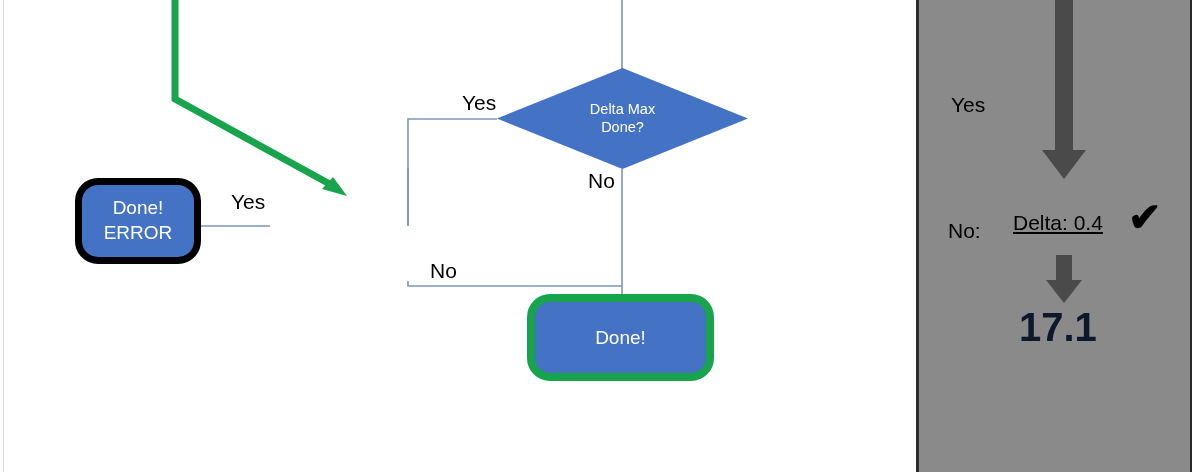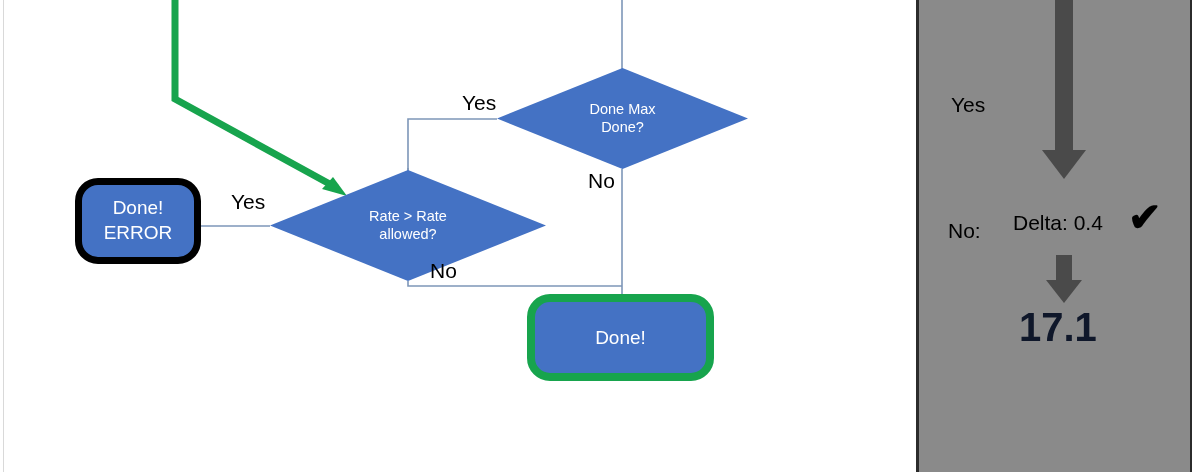--- a/index.html
+++ b/index.html
@@ -55,21 +55,21 @@
     background:#8a8a8a;
     border-left:3px solid #2b2b2b;
     border-right:2px solid #2b2b2b;
     box-sizing:border-box;
   }
   .panel-right-fill{position:absolute;left:1192px;top:0;width:10px;height:472px;background:#ffffff;}
 
   .panel-text{position:absolute;color:#000000;font-size:21px;line-height:1;white-space:nowrap;}
   #panel-yes{left:951px;top:94px;}
   #panel-no{left:948px;top:220px;}
-  #panel-delta{left:1013px;top:212px;}
+  #panel-delta{left:1013px;top:212px;text-decoration:underline;}
   #panel-check{left:1128px;top:197px;font-size:40px;line-height:1;font-weight:600;}
   #panel-value{
     left:1019px;top:307px;font-size:40px;font-weight:bold;color:#0f172a;line-height:1;
   }
   .panel-svg{position:absolute;left:916px;top:0;width:286px;height:472px;}
 </style>
 </head>
 <body>
 
 <div id="stage">
@@ -90,31 +90,25 @@
       <polyline points="408,281 408,286 622,286" fill="none" stroke="#7D96B8" stroke-width="1.6"></polyline>
 
       <line x1="270" y1="226" x2="200" y2="226" stroke="#7D96B8" stroke-width="1.6"></line>
 
       <polyline points="175,-5 175,99 337,188" fill="none" stroke="#17A44D" stroke-width="7" stroke-linejoin="miter"></polyline>
       <polygon points="347,196 322,189 333,177" fill="#17A44D"></polygon>
     </svg>
 
     <div class="node diamond" id="node-check-max-rate">
       <div class="node-label">
-        <span>Done Max</span><br>
+        <span>Delta Max</span><br>
         <span>Done?</span>
       </div>
     </div>
 
-    <div class="node diamond" id="node-rate-gt">
-      <div class="node-label">
-        <span>Rate &gt; Rate</span><br>
-        <span>allowed?</span>
-      </div>
-    </div>
 
     <div class="node rect" id="node-done-error">
       <div class="node-label">
         <span>Done!</span><br>
         <span>ERROR</span>
       </div>
     </div>
 
     <div class="node rect" id="node-done-ok">
       <div class="node-label">Done!</div>

